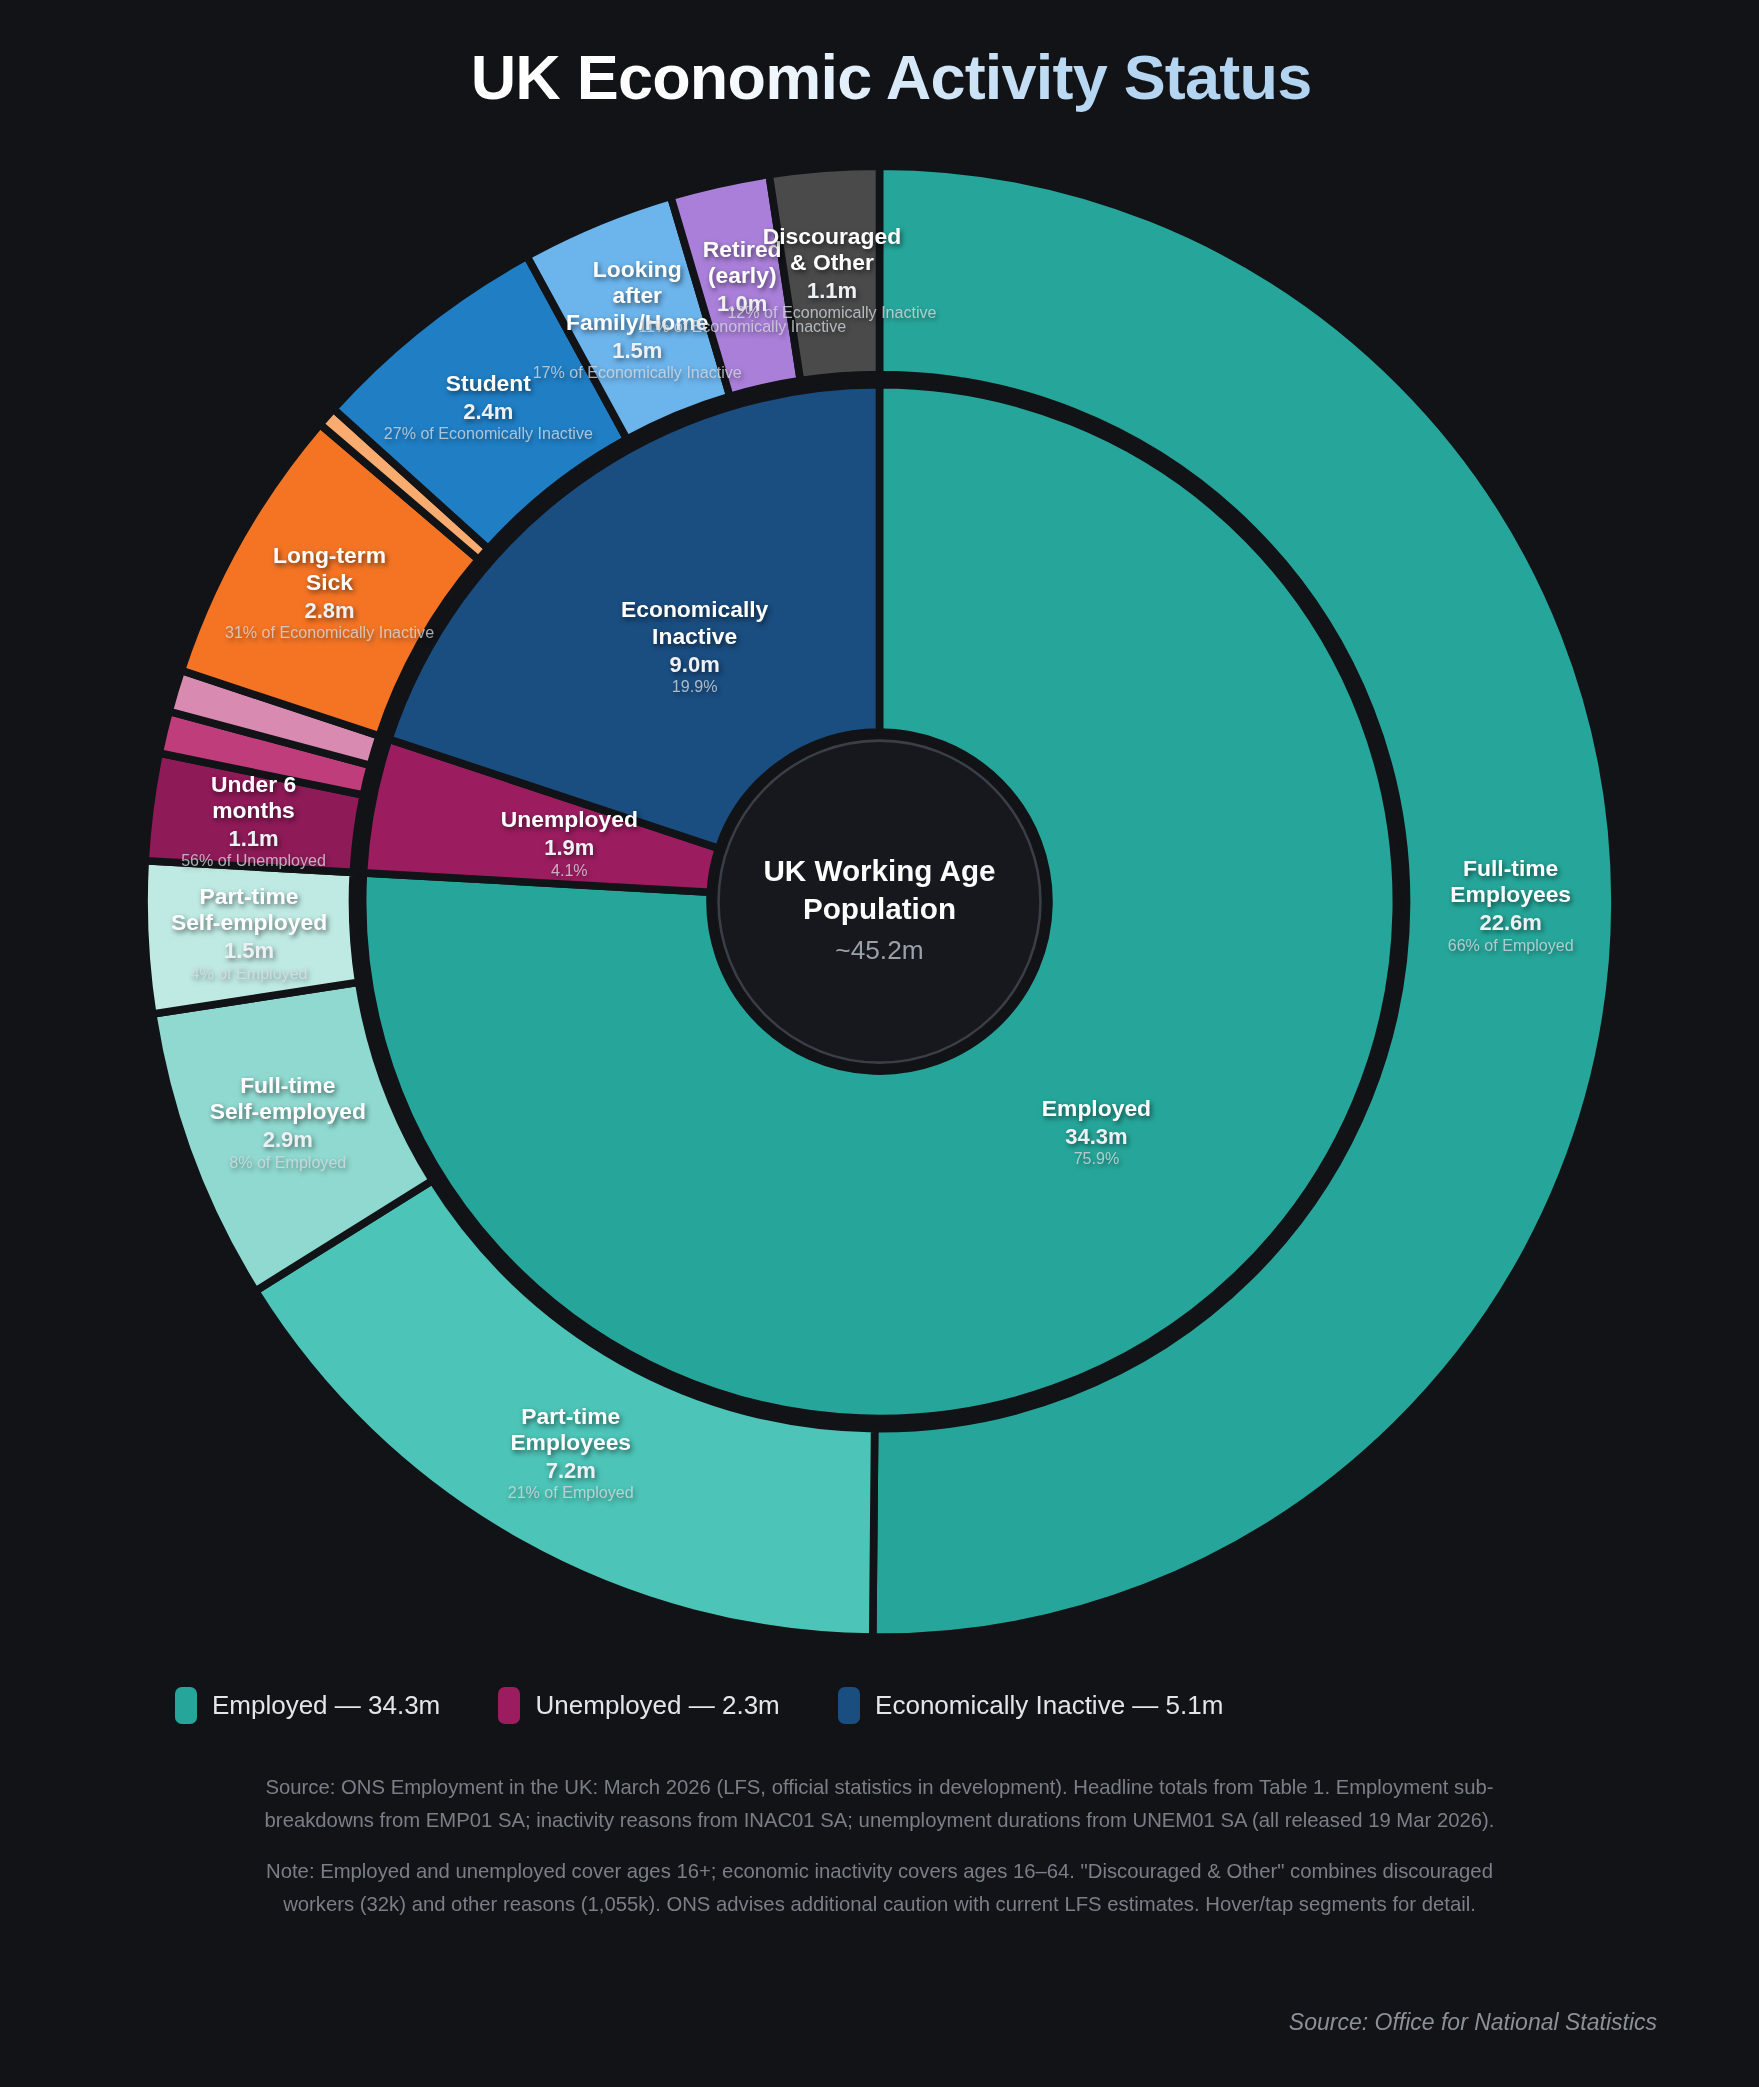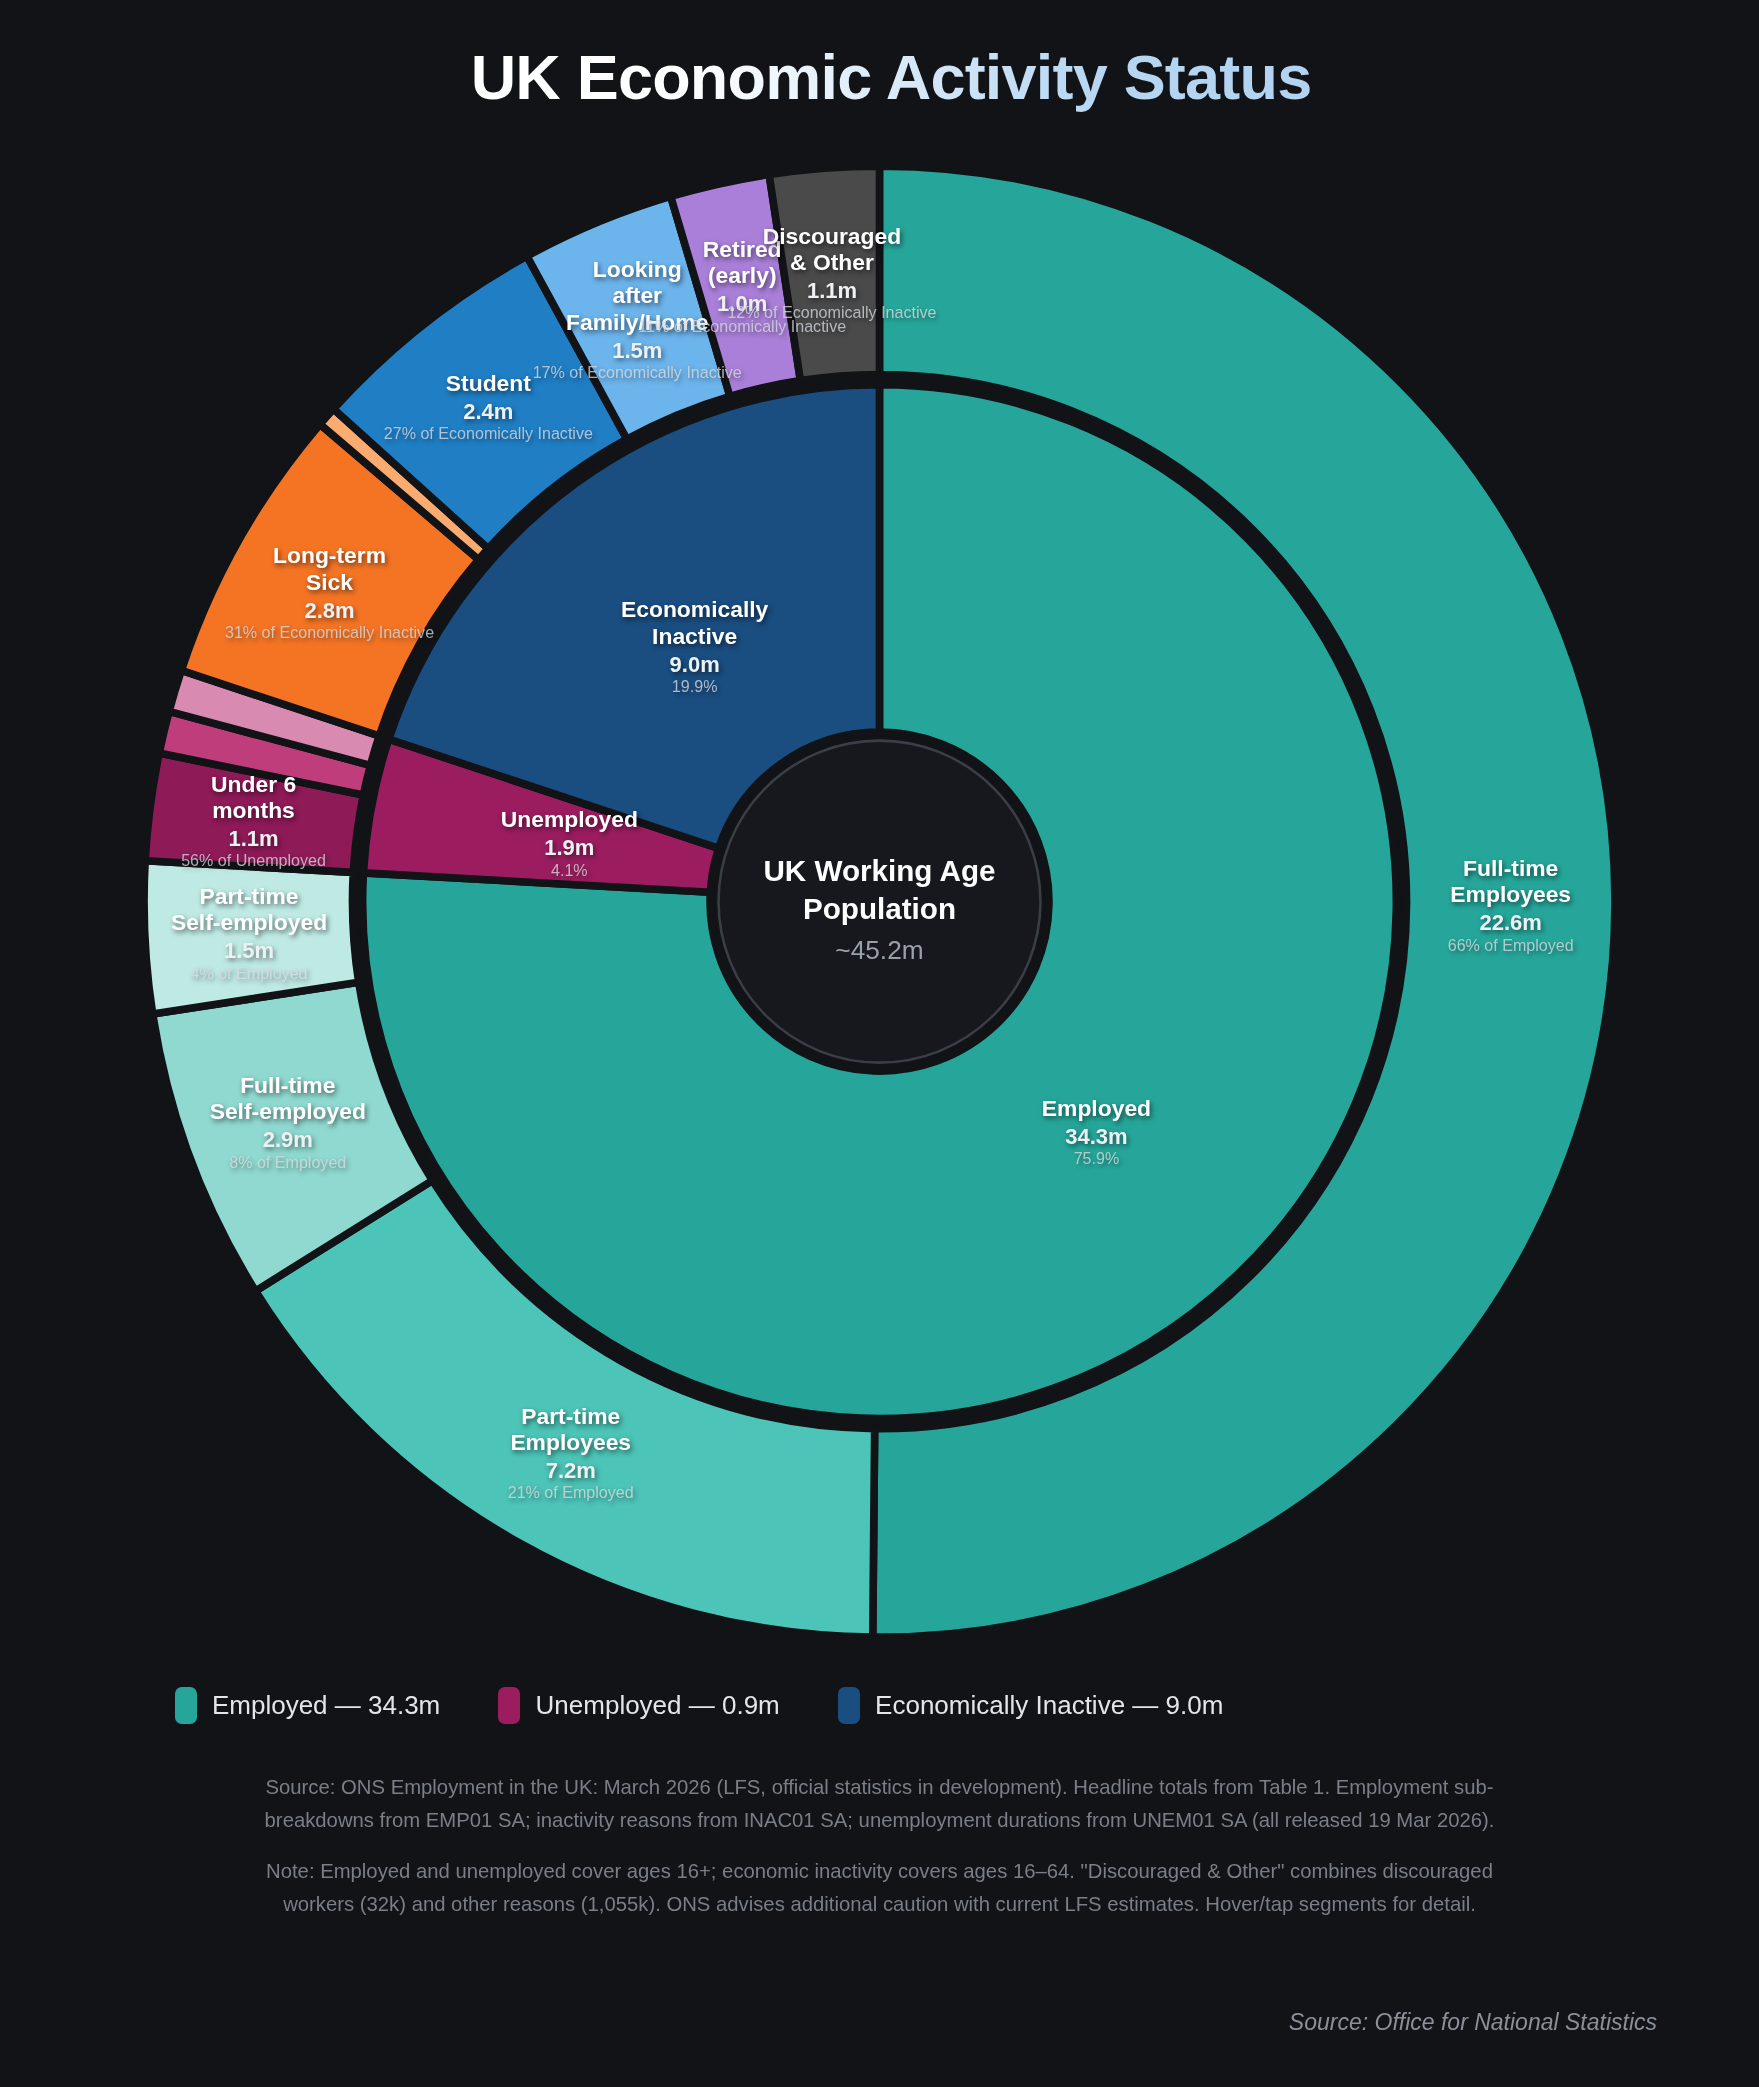--- a/index.html
+++ b/index.html
@@ -155,25 +155,25 @@
       </svg>
   </div>
 
   <div class="legend" id="legend">
       <div class="legend-item">
         <span class="legend-sw" style="background: rgb(38, 166, 154);"></span>
         <span class="legend-tx">Employed — 34.3m</span>
       </div>
       <div class="legend-item">
         <span class="legend-sw" style="background: rgb(155, 29, 96);"></span>
-        <span class="legend-tx">Unemployed — 0.9m</span>
+        <span class="legend-tx">Unemployed — 2.3m</span>
       </div>
       <div class="legend-item">
         <span class="legend-sw" style="background: rgb(26, 77, 128);"></span>
-        <span class="legend-tx">Economically Inactive — 9.0m</span>
+        <span class="legend-tx">Economically Inactive — 5.1m</span>
       </div>
     </div>
 
   <div class="notes">
     <p class="note-p">Source: ONS Employment in the UK: March 2026 (LFS, official statistics in development). Headline totals from Table 1. Employment sub-breakdowns from EMP01 SA; inactivity reasons from INAC01 SA; unemployment durations from UNEM01 SA (all released 19 Mar 2026).</p>
     <p class="note-p">Note: Employed and unemployed cover ages 16+; economic inactivity covers ages 16–64. "Discouraged &amp; Other" combines discouraged workers (32k) and other reasons (1,055k). ONS advises additional caution with current LFS estimates. Hover/tap segments for detail.</p>
   </div>
 
   <div class="srcline">Source: Office for National Statistics</div>
 </div>

